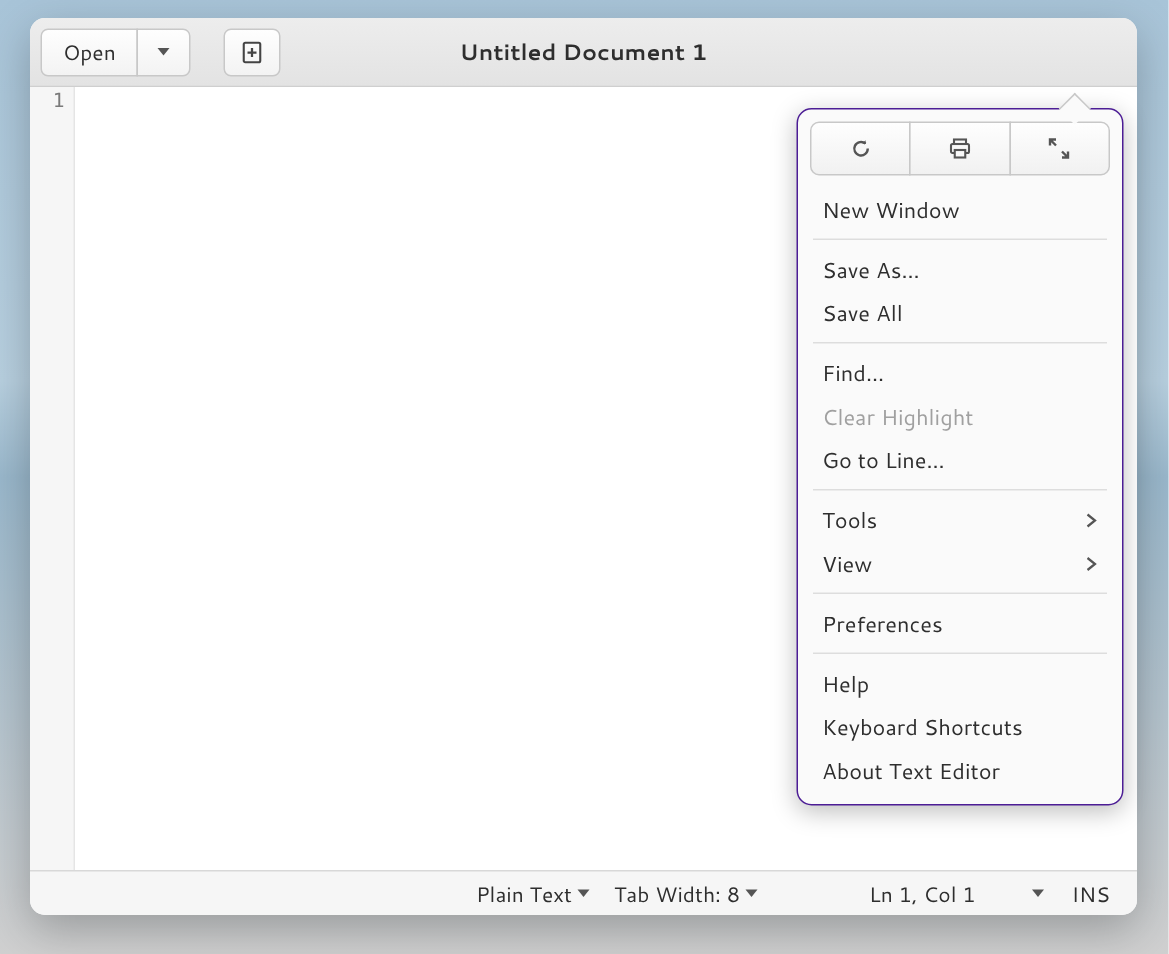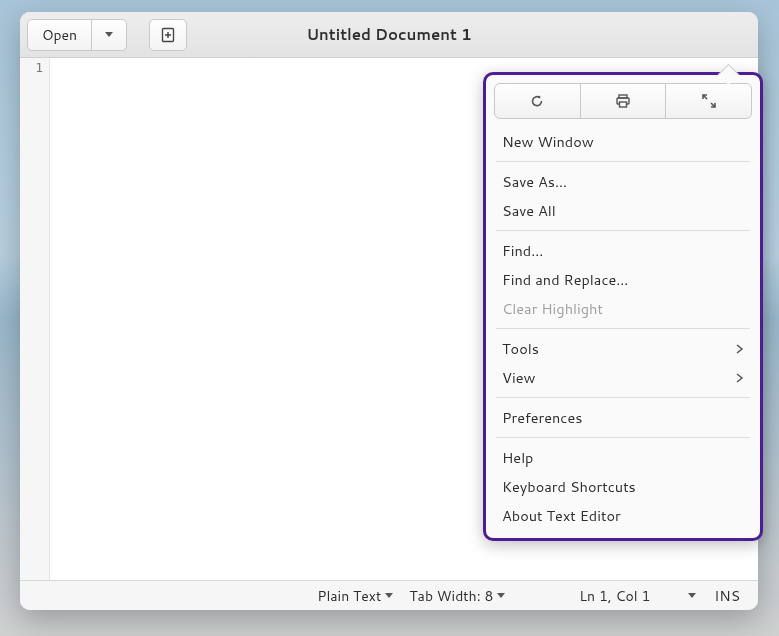--- a/index.html
+++ b/index.html
@@ -100,24 +100,24 @@
       color: #2e2e2e;
       gap: 8px;
     }
     .sb-spacer { flex: 1; }
     .sb-item { display: inline-flex; align-items: center; gap: 4px; padding: 0 6px; }
     .sb-drop { display: inline-flex; align-items: center; gap: 4px; padding: 0 4px; cursor: pointer; }
 
     .menu-popover {
       position: absolute;
       top: 72px;
-      right: 16px;
-      width: 280px;
+      right: 30px;
+      width: 218px;
       background: #fafafa;
-      border: 3px solid #4c1d95;
+      border: 1px solid #4c1d95;
       border-radius: 10px;
       box-shadow: 0 4px 16px rgba(0,0,0,0.25);
       padding: 8px;
       z-index: 100;
     }
     .menu-popover::before {
       content: "";
       position: absolute;
       top: -8px;
       right: 24px;
@@ -240,22 +240,22 @@
       </svg>
     </div>
   </div>
 
   <div class="menu-item">New Window</div>
   <div class="menu-sep"></div>
   <div class="menu-item">Save As…</div>
   <div class="menu-item">Save All</div>
   <div class="menu-sep"></div>
   <div class="menu-item">Find…</div>
-  <div class="menu-item">Find and Replace…</div>
   <div class="menu-item disabled">Clear Highlight</div>
+  <div class="menu-item">Go to Line…</div>
   <div class="menu-sep"></div>
   <div class="menu-item">
     <span>Tools</span>
     <span class="submenu-arrow">
       <svg width="8" height="10" viewBox="0 0 8 10">
           <path d="M 1 1 L 6 5 L 1 9" fill="none" stroke="#555" stroke-width="1.5"></path>
         </svg>
     </span>
   </div>
   <div class="menu-item">

